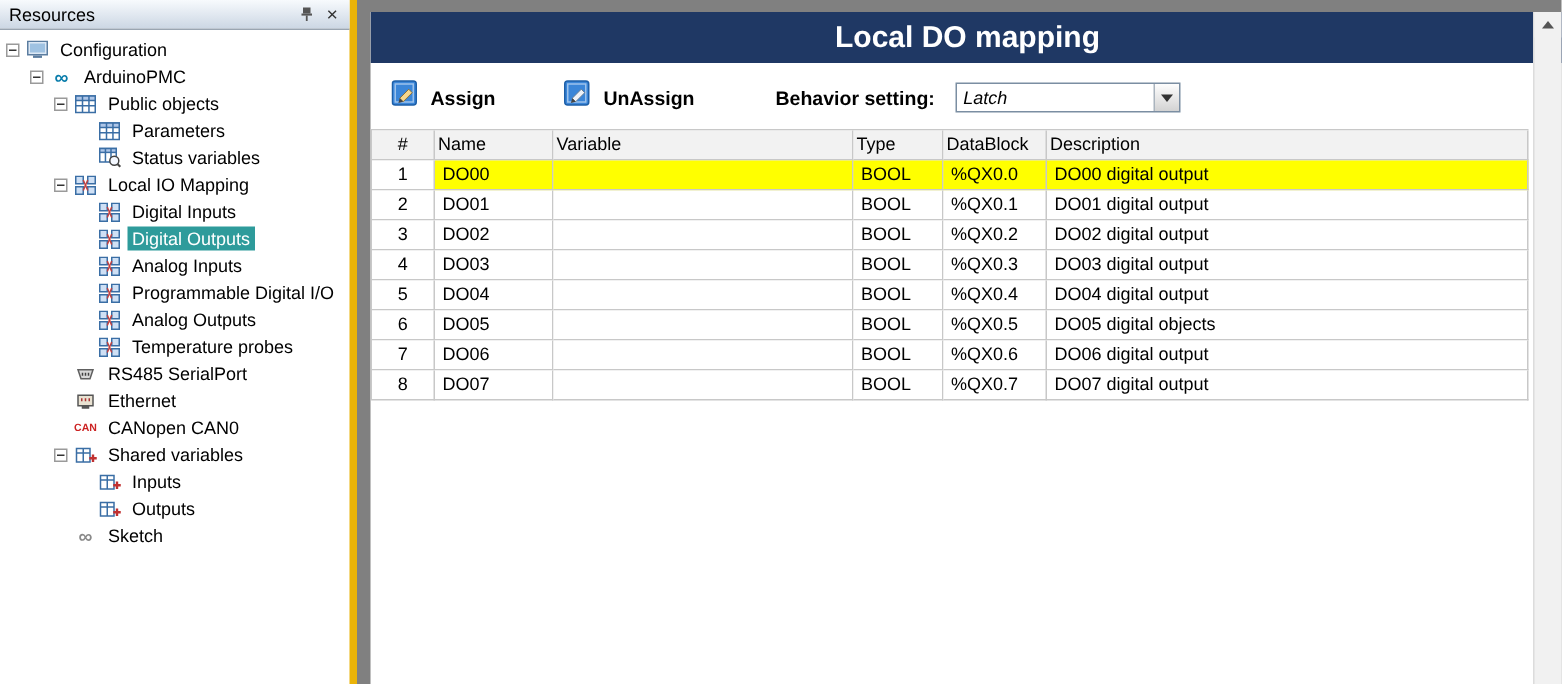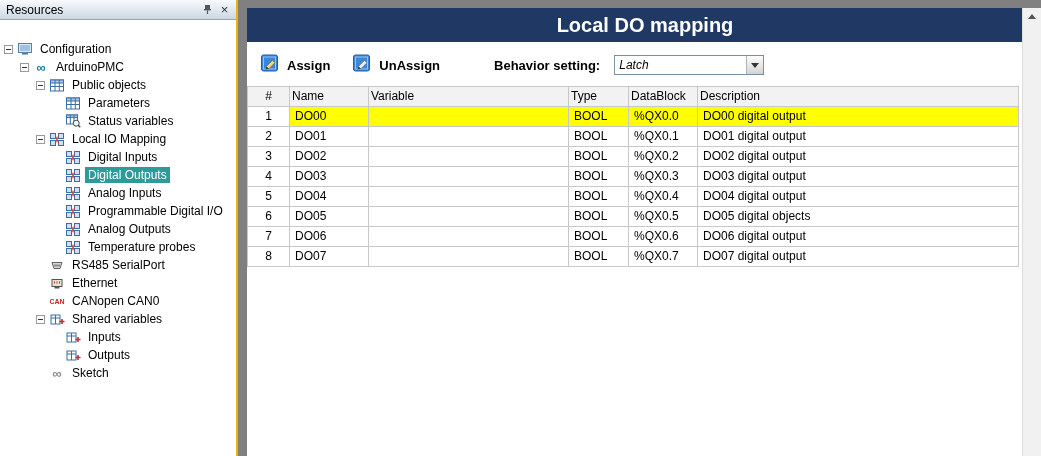--- a/index.html
+++ b/index.html
@@ -5,44 +5,44 @@
   * { box-sizing: border-box; margin: 0; padding: 0; }
   html,body { width:1041px; height:456px; overflow:hidden; }
   body {
     font-family: "Liberation Sans", sans-serif;
     background:#808080;
     position:relative;
     color:#000;
   }
 
   
-  #resources-panel { position:absolute; left:0; top:0; width:238px; height:456px; background:#fff; border-right:2px solid #eab308; }
+  #resources-panel { position:absolute; left:0; top:0; width:238px; height:456px; background:#fff; border-right:5px solid #eab308; }
   .panel-titlebar { height:20px; background:linear-gradient(#f7fafd,#ccd7e4); border-bottom:1px solid #9aa5b1; display:flex; align-items:center; padding:0 3px 0 6px; font-size:12px; }
   .panel-title { flex:1; }
   .tb-btn { width:17px; height:15px; display:flex; align-items:center; justify-content:center; cursor:pointer; color:#333; font-size:13px; line-height:13px; }
 
-  .tree { padding-top:20px; }
+  .tree { padding-top:4px; }
   .tree-row { display:flex; align-items:center; height:18px; font-size:12px; white-space:nowrap; cursor:default; }
   .expander { width:9px; height:9px; border:1px solid #9a9a9a; background:#fff; margin-right:4px; position:relative; flex:none; }
   .expander::after { content:""; position:absolute; left:1px; right:1px; top:3px; height:1px; background:#333; }
   .spacer { width:13px; flex:none; }
   .tree-icon { width:16px; height:14px; margin-right:4px; flex:none; display:flex; align-items:center; justify-content:center; }
   .glyph { font-weight:bold; font-size:13px; line-height:13px; }
   .glyph-can { font-weight:bold; font-size:7px; color:#c22; letter-spacing:0; }
   .tree-label { padding:1px 3px; }
   .tree-row.selected .tree-label { background:var(--selected-tree-bg,#2E9B9B); color:#fff; }
 
   
   #main { position:absolute; left:247px; top:8px; width:796px; height:448px; background:#fff; overflow:hidden; }
   .main-header { height:34px; background:var(--header-bg,#1F3864); color:var(--header-text,#fff); display:flex; align-items:center; justify-content:center; font-size:20px; font-weight:bold; }
 
   .toolbar { display:flex; align-items:center; margin:10px 0 0 14px; height:26px; }
   .tool-btn { display:flex; align-items:center; gap:7px; cursor:pointer; }
   .tool-label { font-weight:bold; font-size:13px; }
-  #unassign-button { margin-left:23px; }
+  #unassign-button { margin-left:46px; }
   .behavior-label { font-weight:bold; font-size:13px; margin-left:54px; }
   .combobox { margin-left:14px; width:150px; height:20px; border:1px solid #7b8ea2; background:#fff; display:flex; align-items:center; cursor:pointer;font-style:italic; }
   .combo-value { flex:1; font-size:12px; padding-left:4px; }
   .combo-btn { width:17px; height:18px; background:linear-gradient(#fdfdfd,#d3d3d3); border-left:1px solid #aab4be; display:flex; align-items:center; justify-content:center; }
   .combo-arrow { width:0; height:0; border-left:4px solid transparent; border-right:4px solid transparent; border-top:5px solid #333; }
 
   #do-table { margin-top:8px; border-top:1px solid var(--table-border,#c8c8c8); border-left:1px solid var(--table-border,#c8c8c8); width:772px; }
   .trow { display:grid; grid-template-columns:42px 79px 200px 60px 69px 321px; }
   .tcell { height:20px; line-height:19px; border-right:1px solid var(--table-border,#c8c8c8); border-bottom:1px solid var(--table-border,#c8c8c8); font-size:12px; padding:0 5px; overflow:hidden; white-space:nowrap; background:#fff; }
   .thead .tcell { background:var(--table-header-bg,#f2f2f2); text-align:left; padding:0 2px; }

